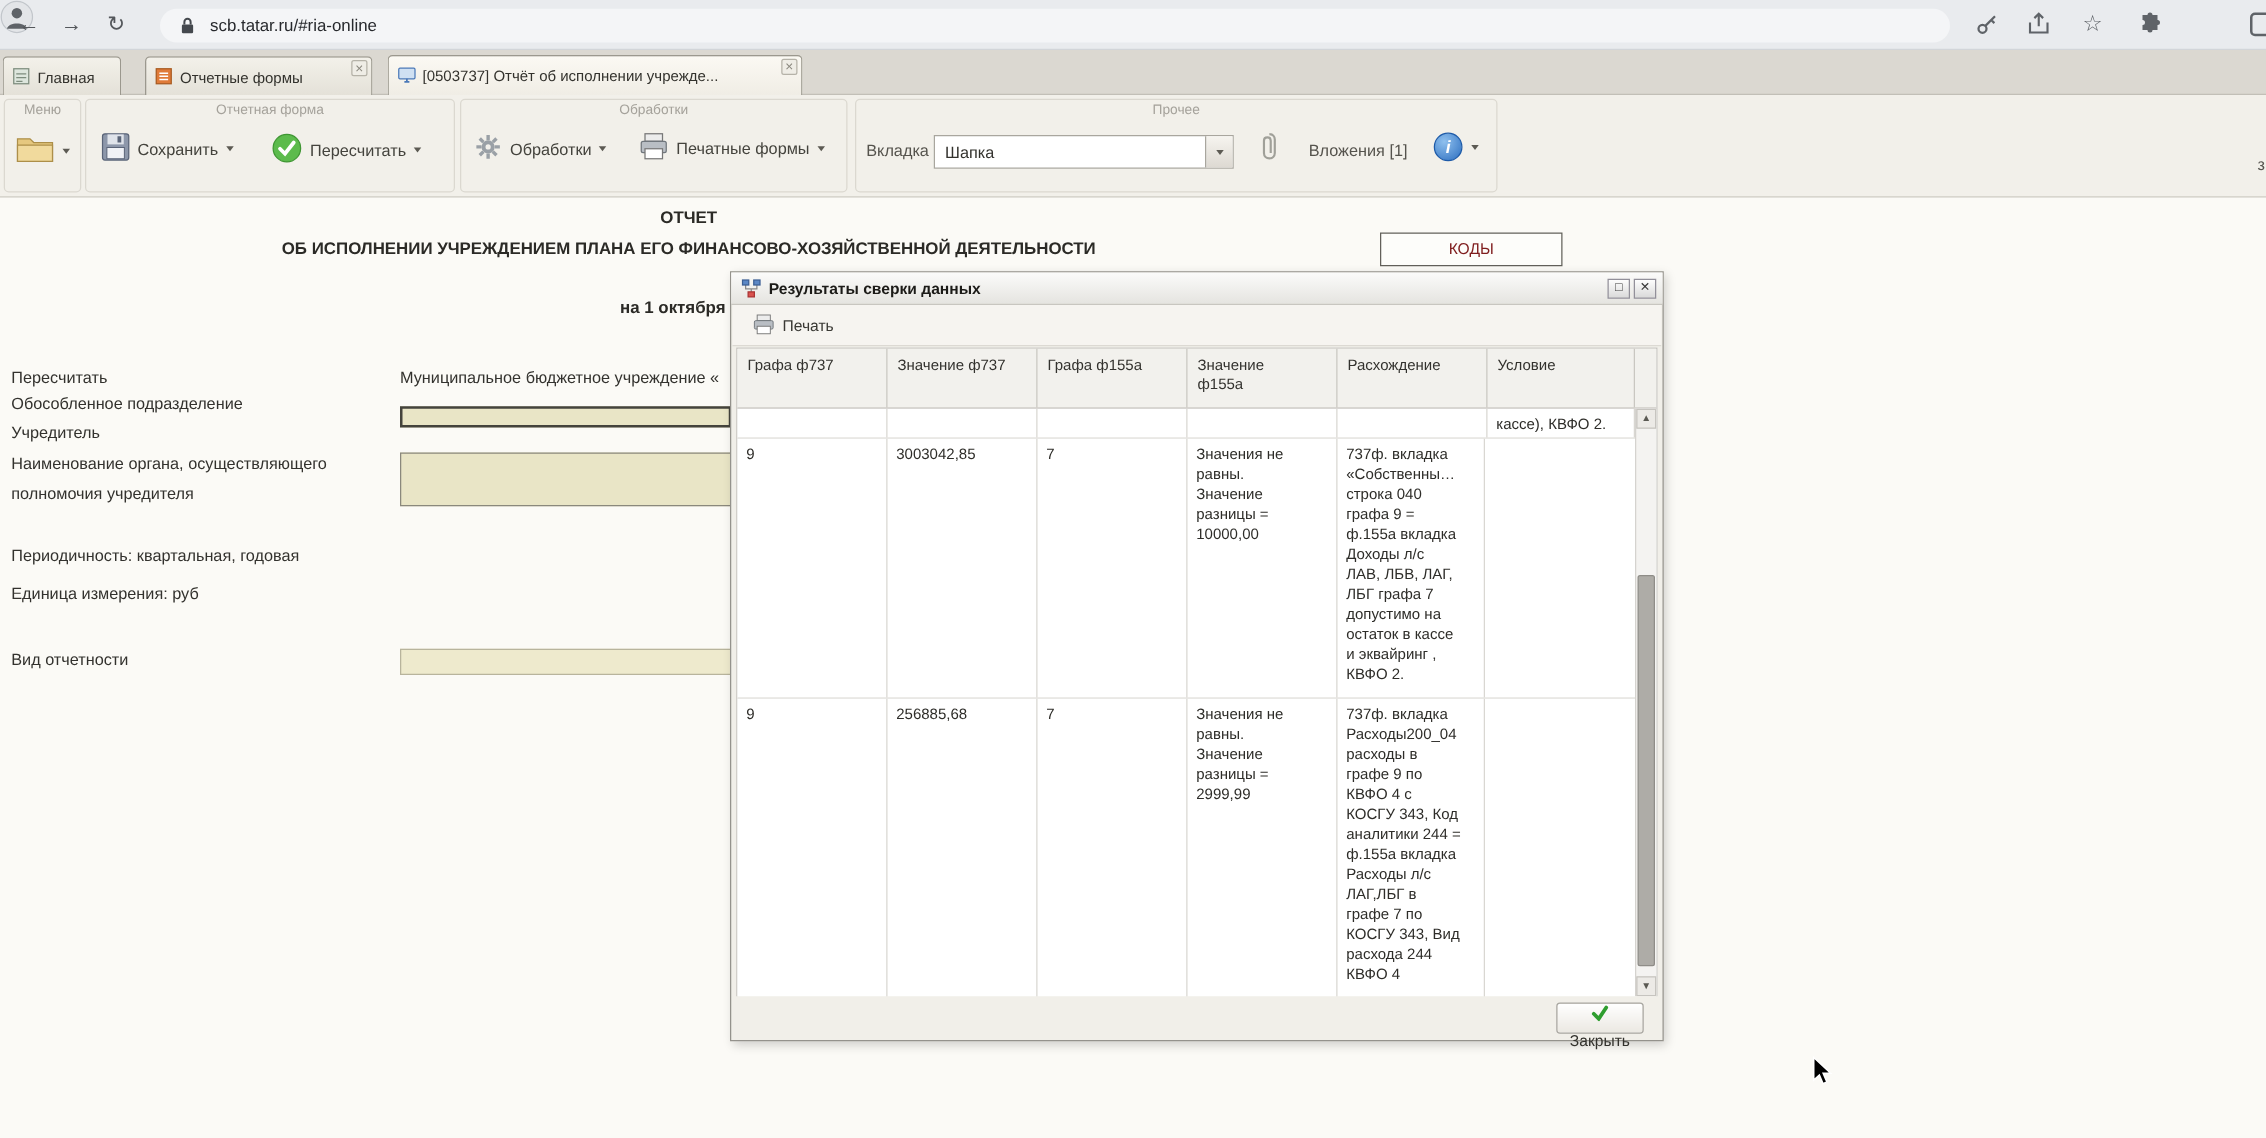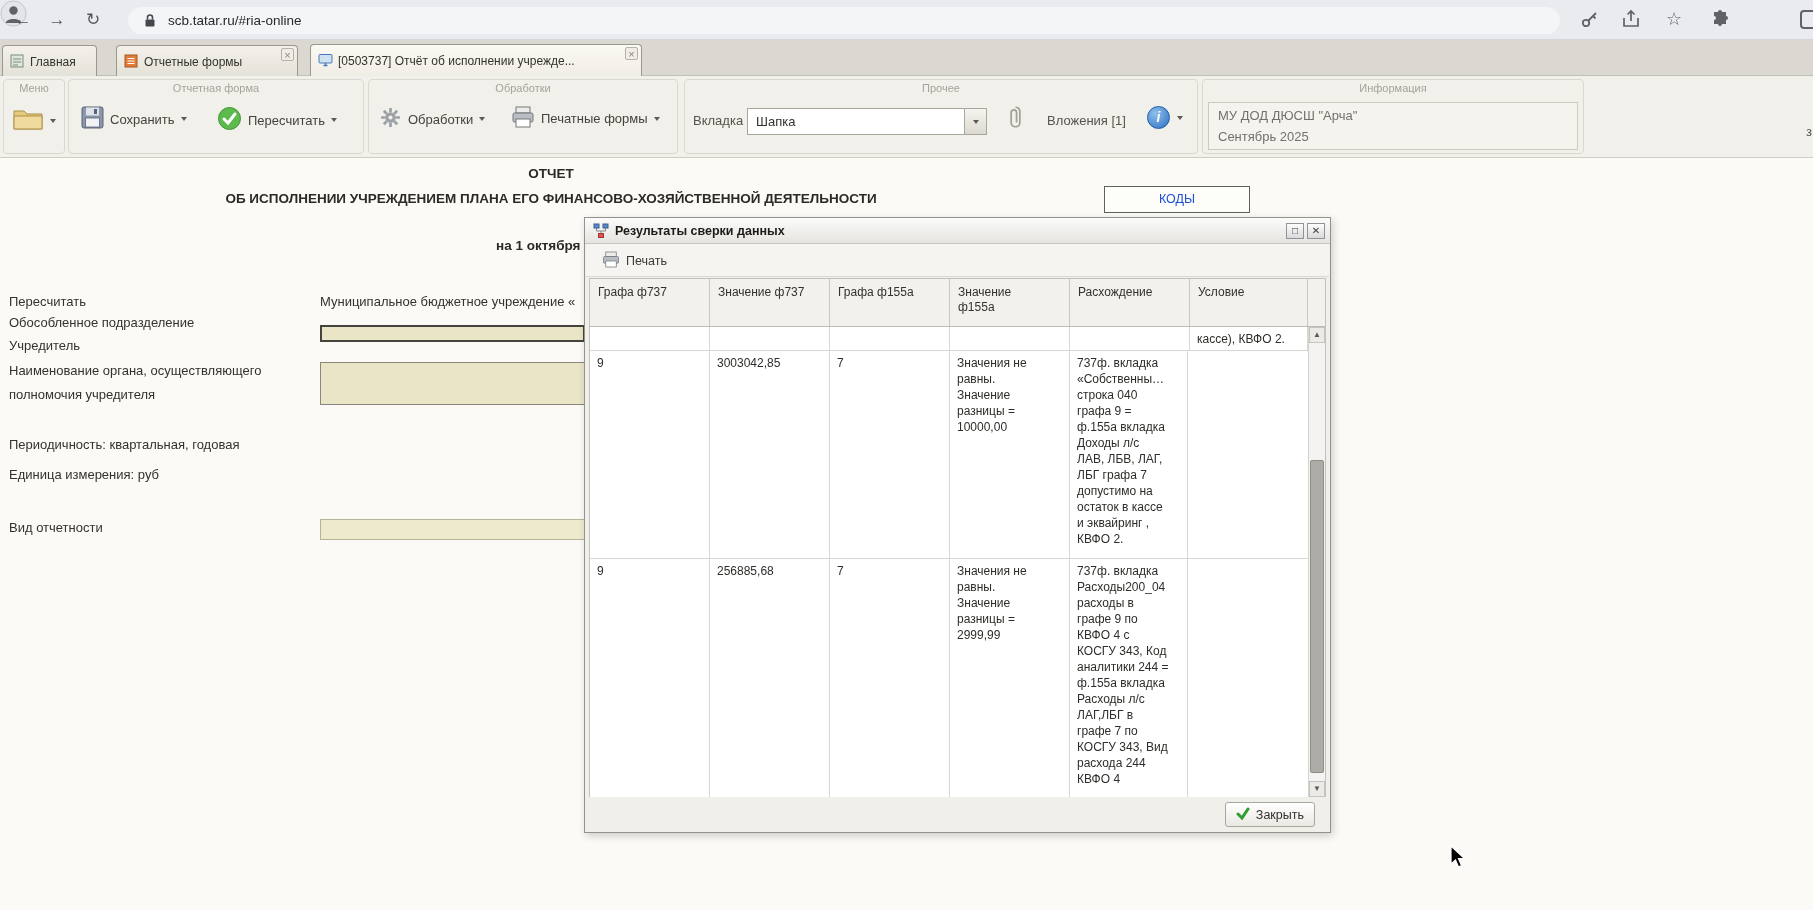--- a/index.html
+++ b/index.html
@@ -55,21 +55,21 @@
                 text-align:center; line-height:21px; }
   #infobox { position:absolute; left:5px; top:22px; width:370px; height:48px;
              border:1px solid #ccc9c1; background:#f5f3ee; }
   #infobox div { position:absolute; left:9px; font-size:13px; color:#73716b; white-space:nowrap; }
   #ribbon .clipchar { position:absolute; left:1806px; top:48px; font-size:13px; color:#55534e; }
 
   
   .rpt-title { position:absolute; font-weight:bold; font-size:13.5px; color:#2b2a26; text-align:center; }
   #codesbox { position:absolute; left:1104px; top:186px; width:146px; height:27px;
               border:1px solid #62605a; background:#fdfdfa; text-align:center;
-              line-height:25px; font-size:12.5px; color:#1d4ed8; }
+              line-height:25px; font-size:12.5px; color:#7f1d1d; }
   .flabel { position:absolute; left:9px; font-size:13px; color:#33322e; white-space:nowrap; }
   .fvalue { position:absolute; font-size:13px; color:#33322e; white-space:nowrap; }
   .beige { position:absolute; left:320px; width:265px; background:#e9e5c6; }
 
   
   #modal { position:absolute; left:584px; top:217px; width:747px; height:616px;
            background:#f1efe9; border:1px solid #94928c; box-shadow:2px 3px 8px rgba(0,0,0,0.18); z-index:10;padding-left:20px; }
   #mtitle { position:absolute; left:0; top:0; right:0; height:26px;
             background:linear-gradient(#fbfbfa,#e5e4e0); border-bottom:1px solid #c8c6c0; }
   #mtitle .ttext { position:absolute; left:30px; top:6px; font-size:12.5px; font-weight:bold; color:#1c1b18; }
@@ -94,21 +94,21 @@
   .r0 { height:24px; } .r1 { height:208px; } .r2 { height:240px; }
   #vscroll { position:absolute; right:0; top:48px; bottom:0; width:17px; background:#f4f3f1;
              border-left:1px solid #d5d3cf; }
   .sarrow { position:absolute; left:0; width:16px; height:16px; background:#eceae6;
             border:1px solid #c6c4bf; text-align:center; line-height:14px; font-size:8px; color:#5a5952; }
   #sthumb { position:absolute; left:1px; width:14px; top:133px; height:313px;
             background:#aeaca7; border:1px solid #8f8d88; border-radius:2px; }
   #mfooter { position:absolute; left:1px; right:1px; bottom:1px; height:34px; background:#f1efe9; }
   #closebtn { position:absolute; right:14px; top:5px; height:25px; padding:0 10px;
               display:flex; align-items:center; gap:6px; font-size:12.5px; color:#33322d;
-              background:linear-gradient(#ffffff,#ebe8e2); border:1px solid #a8a6a0; border-radius:3px; }
+              background:linear-gradient(#ffffff,#ebe8e2); border:1px solid #a8a6a0; border-radius:3px;flex-direction:column; }
 
   
   #cursor { position:absolute; left:1450px; top:845px; z-index:50; }
 </style>
 </head>
 <body>
 
 <div id="chrome">
   <div class="navbtn" style="left:10px">←</div>
   <div class="navbtn" style="left:44px">→</div>
@@ -267,27 +267,20 @@
     <span style="position:absolute; left:324px; top:25px">
       <svg width="13" height="24" viewBox="0 0 12 22">
           <path d="M6 2c2.5 0 4 1.8 4 4v10c0 2.4-1.8 4-4 4s-4-1.6-4-4V7c0-1.4 1-2.5 2.5-2.5S7 5.6 7 7v9" fill="none" stroke="#a0a099" stroke-width="1.6"></path>
         </svg>
     </span>
     <span class="flabel" style="position:absolute; left:362px; top:33px; color:#55534d">Вложения [1]</span>
     <span class="infocircle" style="position:absolute; left:462px; top:26px">i</span>
     <span class="caret" style="position:absolute; left:492px; top:36px"></span>
   </div>
 
-  <div class="rgroup" style="left:1202px; width:382px">
-    <div class="glabel">Информация</div>
-    <div id="infobox">
-      <div style="top:5px">МУ ДОД ДЮСШ "Арча"</div>
-      <div style="top:26px">Сентябрь 2025</div>
-    </div>
-  </div>
 
   <span class="clipchar">з</span>
 </div>
 
 <div>
   <div class="rpt-title" style="left:201px; top:166px; width:700px">ОТЧЕТ</div>
   <div class="rpt-title" style="left:60px; top:191px; width:982px">ОБ ИСПОЛНЕНИИ УЧРЕЖДЕНИЕМ ПЛАНА ЕГО ФИНАНСОВО-ХОЗЯЙСТВЕННОЙ ДЕЯТЕЛЬНОСТИ</div>
   <div id="codesbox">КОДЫ</div>
   <div class="rpt-title" style="left:391px; top:238px; width:340px">на 1 октября 2025 г.</div>
 

